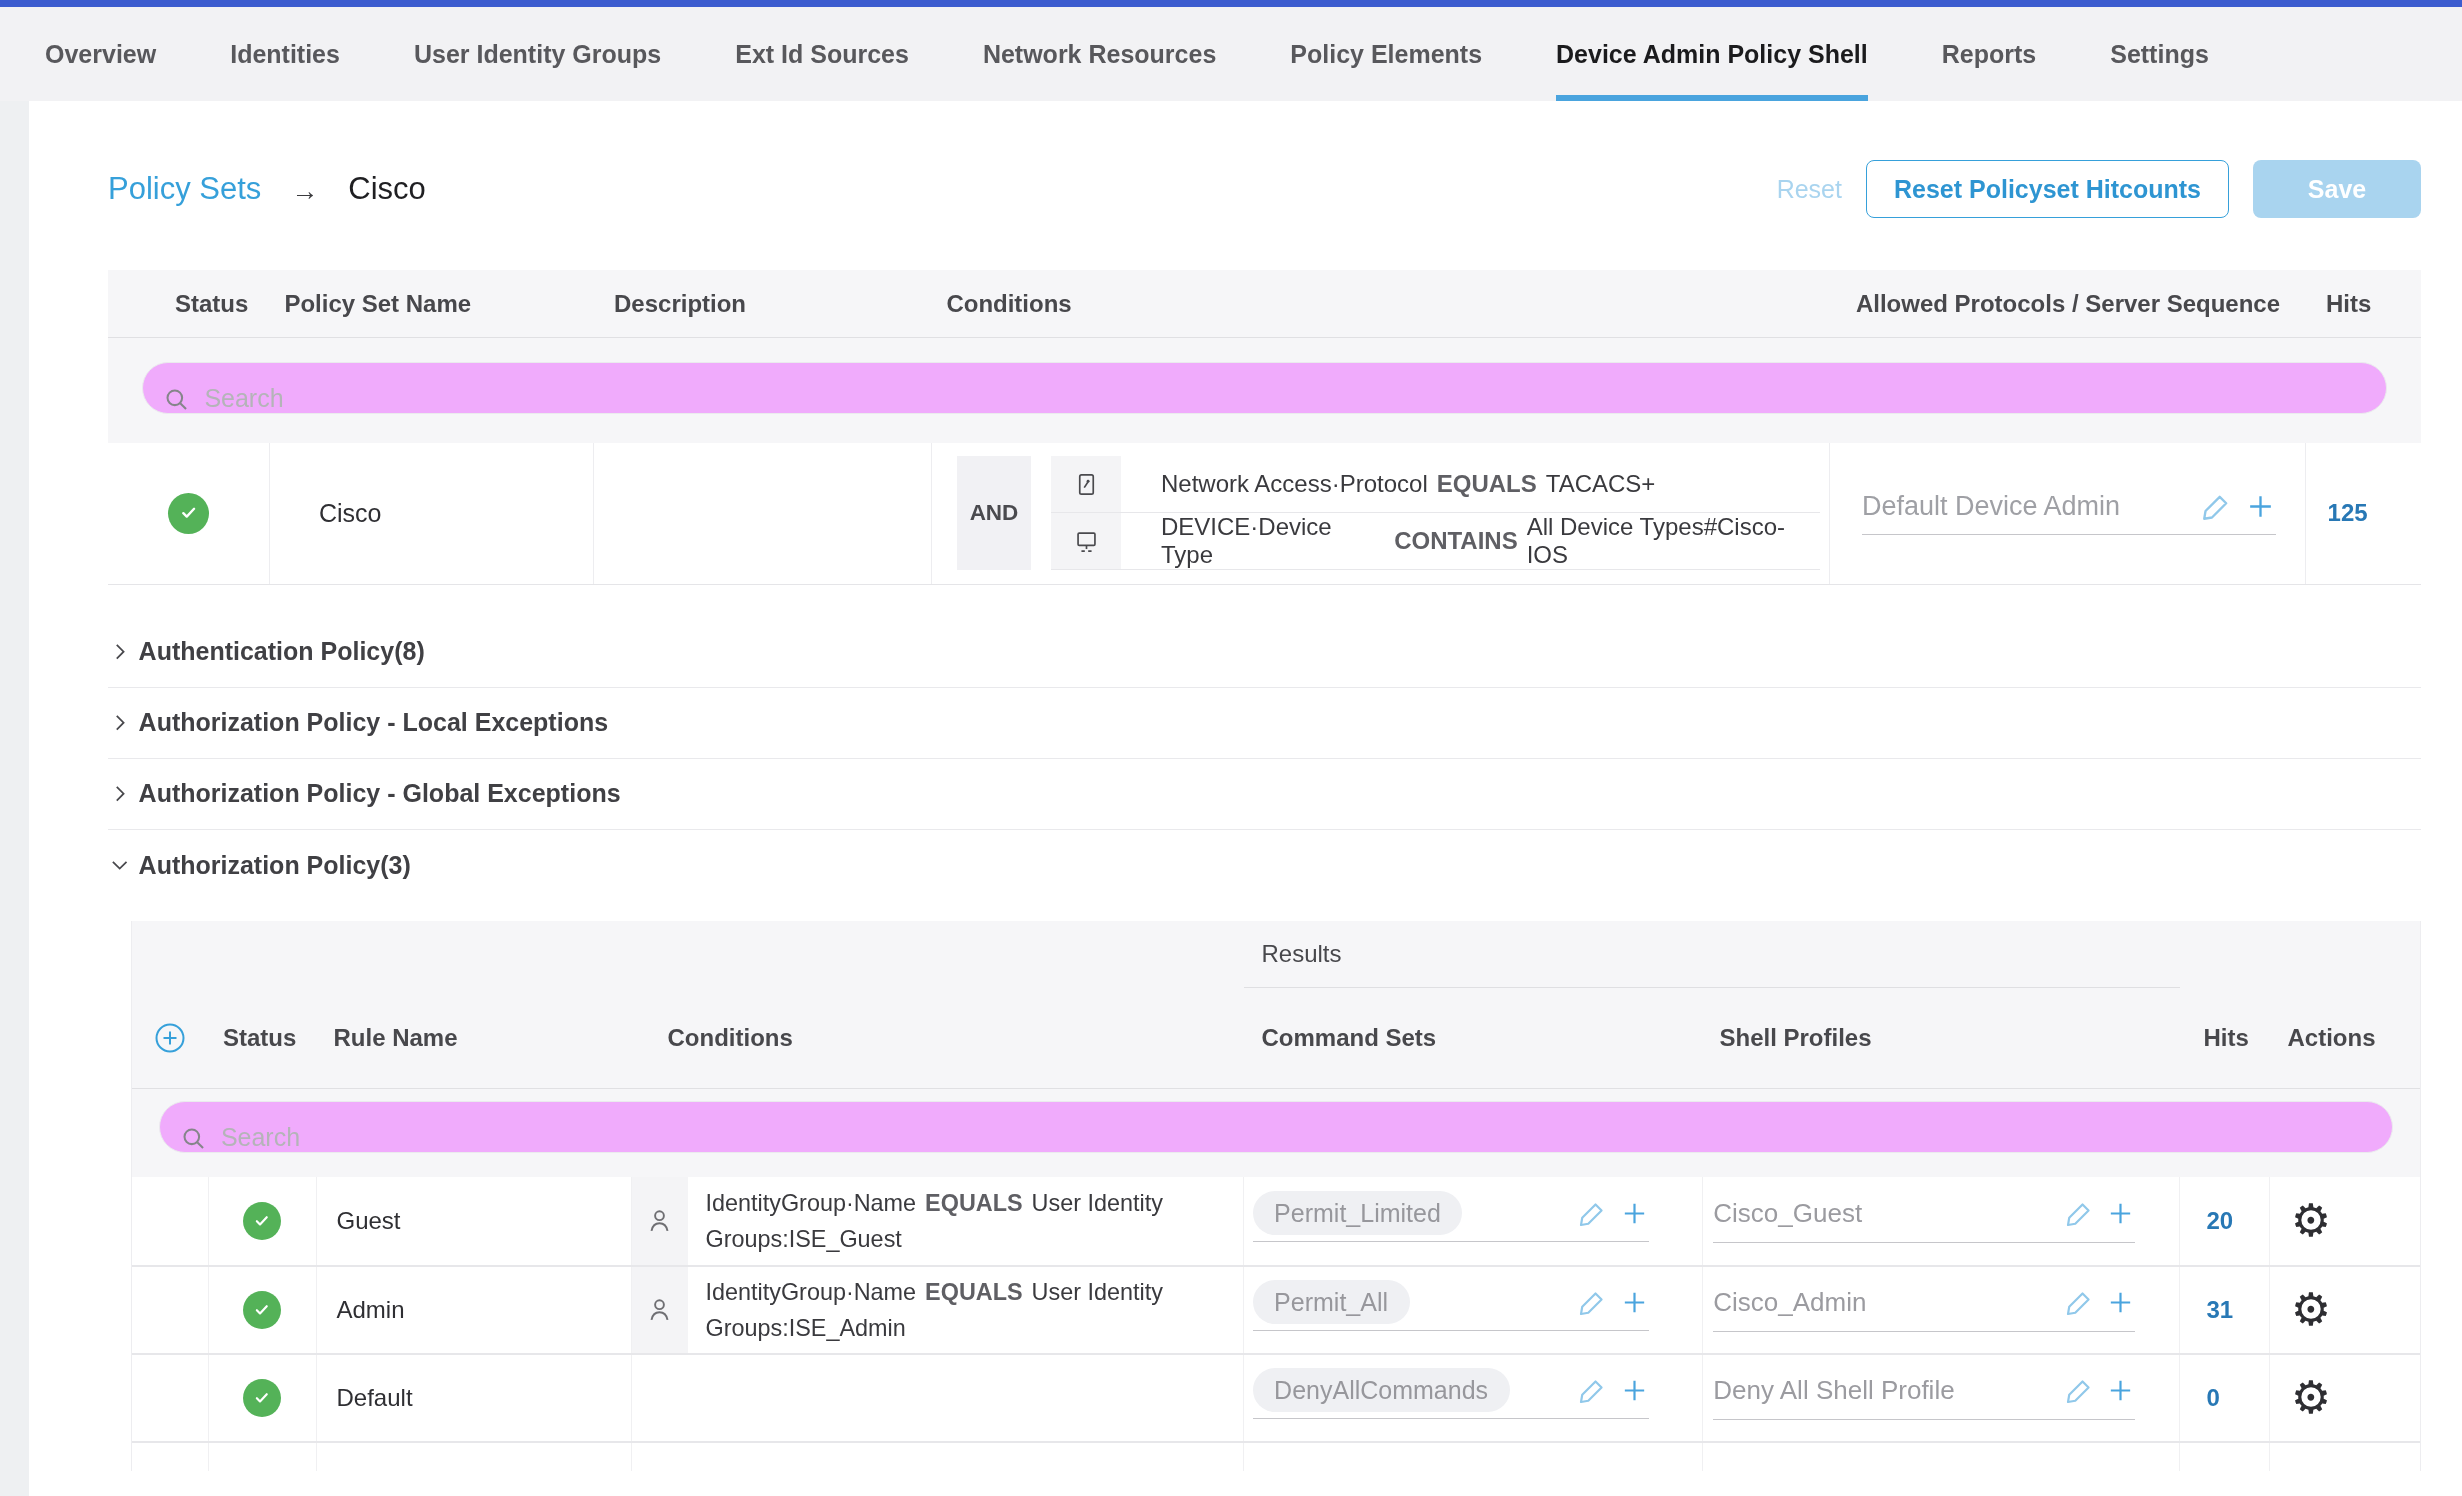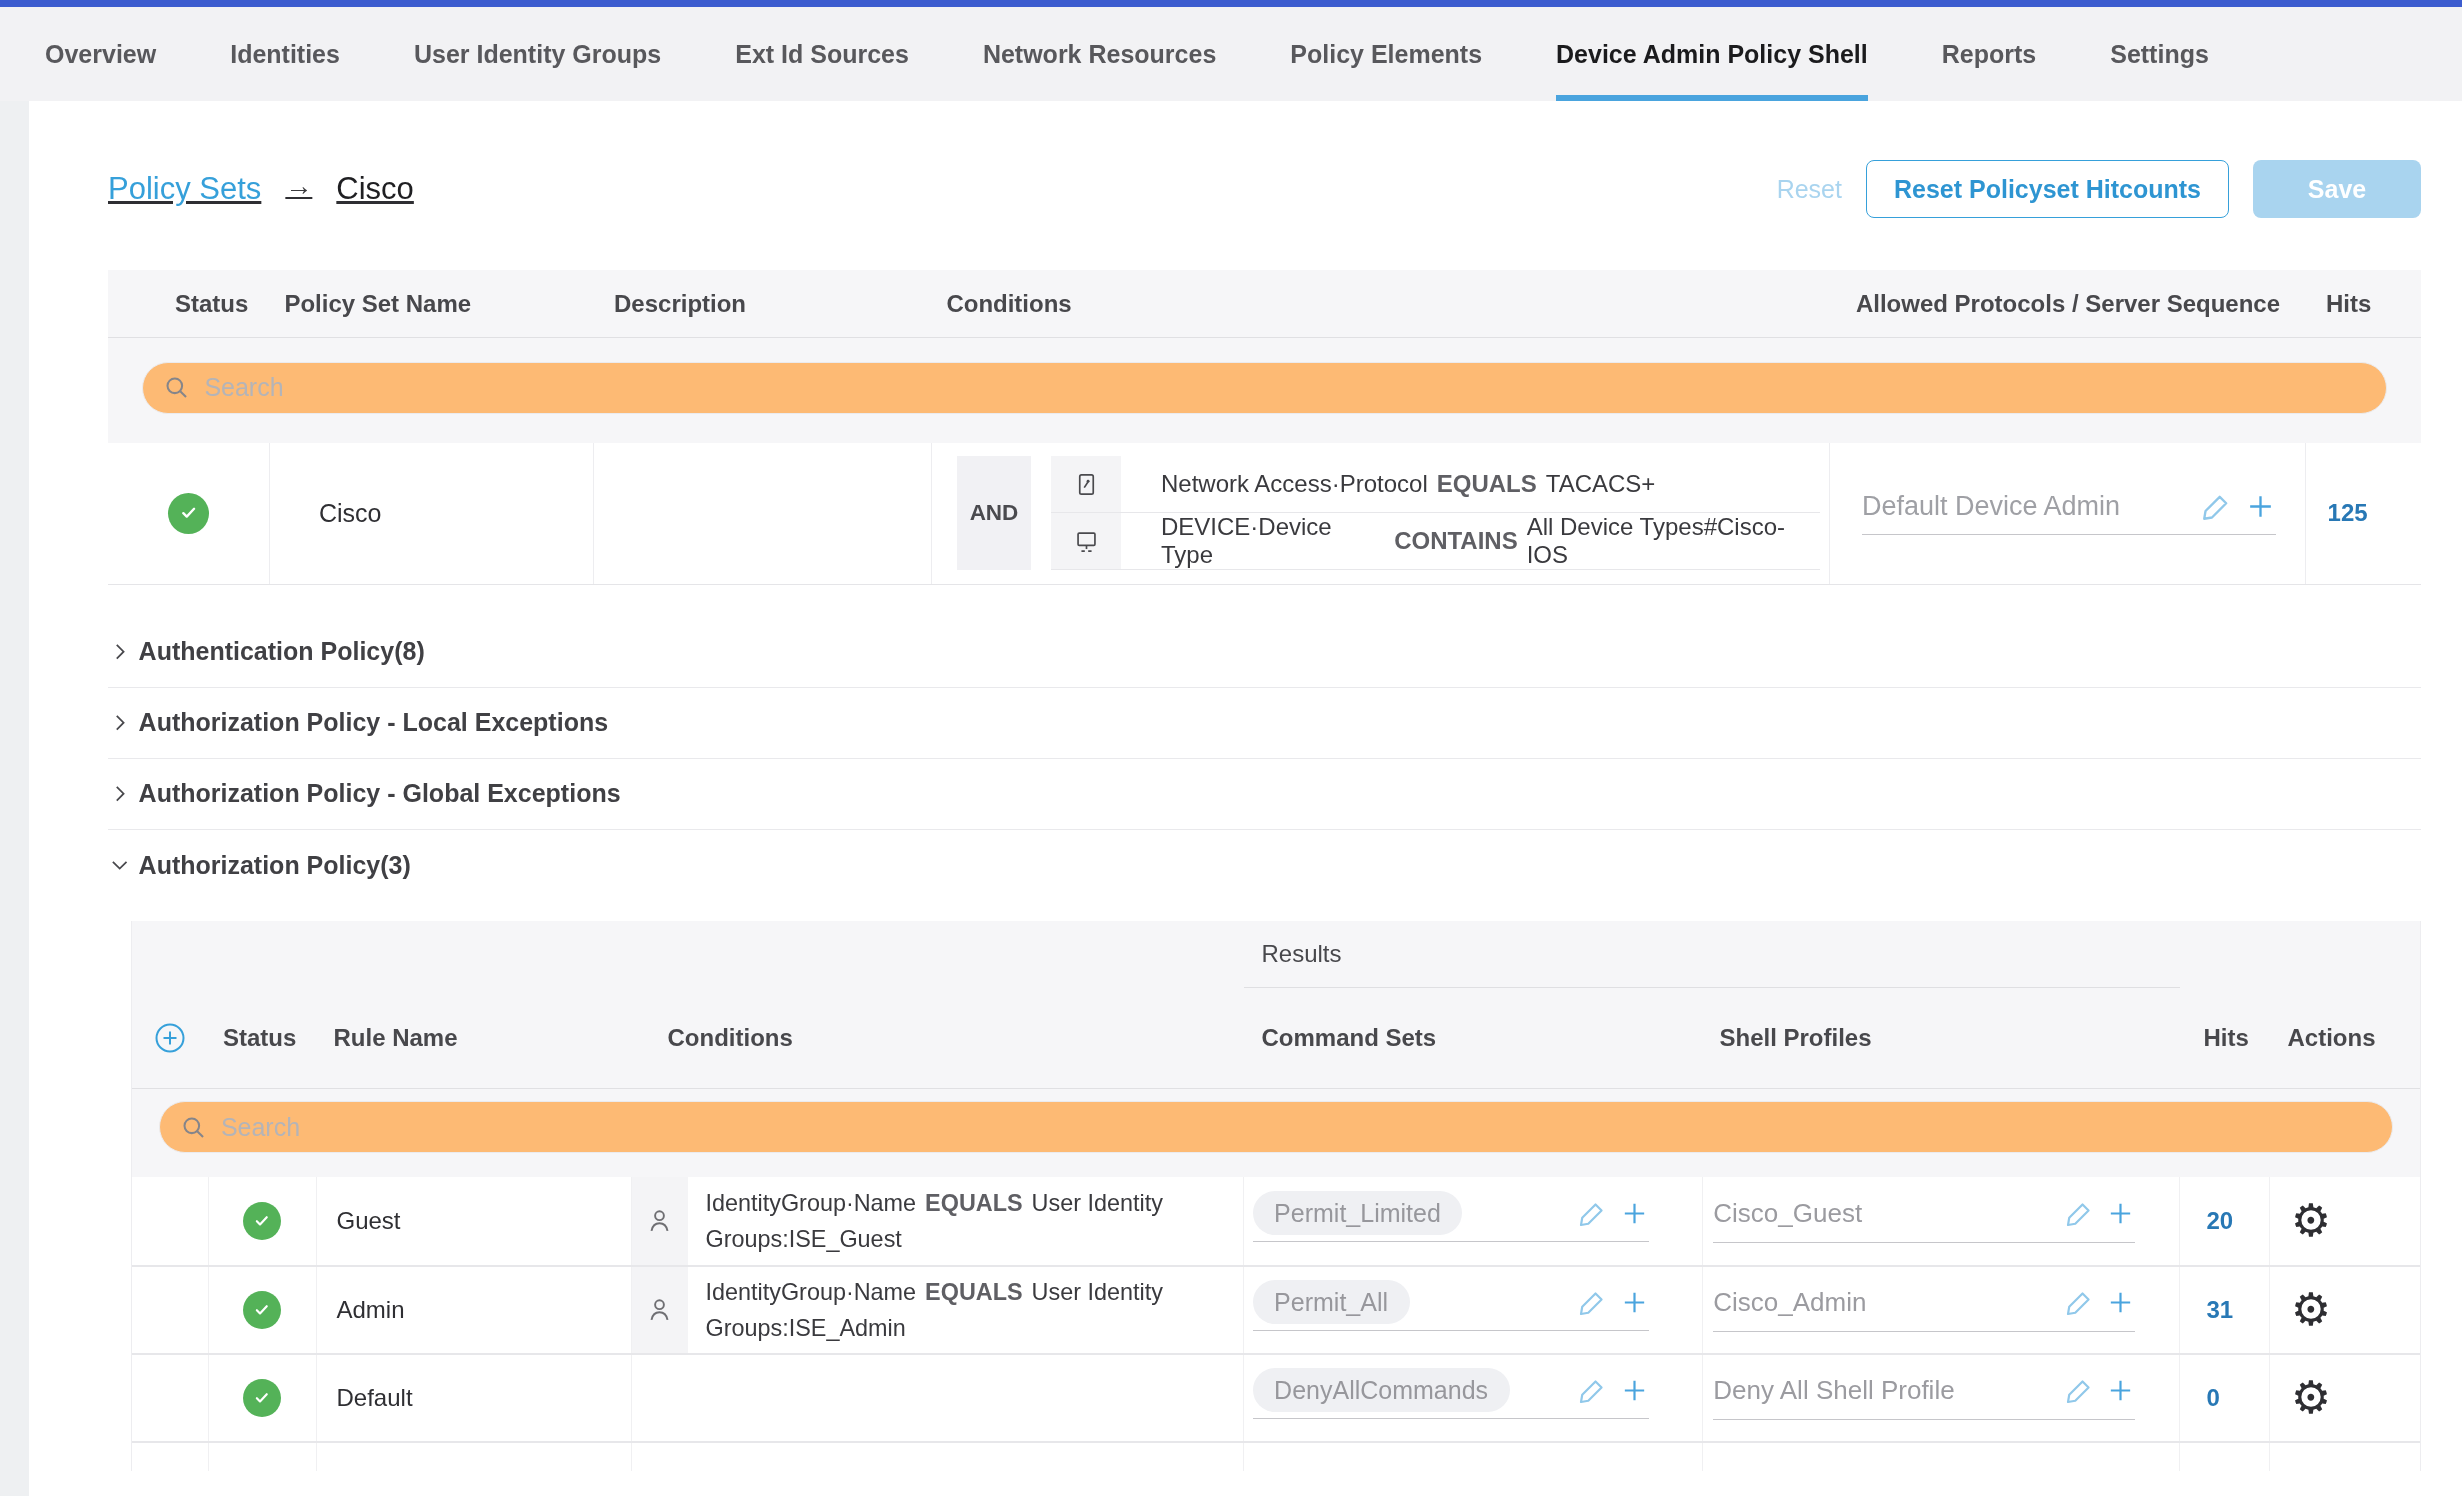--- a/index.html
+++ b/index.html
@@ -10,21 +10,21 @@
   .topbar { height: 7.2px; background: #3c5ccf; }
   .nav { height: 94px; background: #f2f2f4; display: flex; align-items: stretch; padding-left: 45px; gap: 74px; }
   .tab { display: flex; align-items: center; position: relative; font-size: 25px; font-weight: 600; color: #58585c; cursor: pointer; white-space: nowrap; }
   .tab.active { color: #1b1b1d; font-weight: 700; }
   .tab.active::after { content:""; position: absolute; left: 0; right: 0; bottom: 0; height: 6.3px; background: #4aa4de; }
 
   
   .card { margin-left: 29px; background: #fff; padding: 0 41px 0 79px; height: 1396px; }
 
   .page-header { padding-top: 59px; display: flex; justify-content: space-between; align-items: center; }
-  .breadcrumb { display: flex; align-items: flex-start; gap: 24px; font-size: 31px; text-decoration: underline; }
+  .breadcrumb { display: flex; align-items: flex-end; gap: 30px; font-size: 31px; }
   .breadcrumb a { color: #36a0da; text-decoration: none; cursor: pointer; }
   .breadcrumb .arrow { color: #3b3b3e; font-size: 27px; }
   .breadcrumb .current { color: #1f1f22; }
   .header-actions { display: flex; align-items: center; gap: 24px; }
   .reset-link { color: #a9d4ef; font-size: 25px; cursor: pointer; }
   .btn-outline { background: #fff; border: 1.8px solid #36a0da; color: #2e95d2; font-size: 25px; font-weight: 600; border-radius: 8px; padding: 0 27px; height: 58px; font-family: inherit; cursor: pointer; }
   .btn-primary { background: #a9d4ef; border: none; color: #fff; font-size: 25px; font-weight: 600; border-radius: 8px; width: 168px; height: 58px; font-family: inherit; cursor: pointer; }
 
   
   .policy-table { margin-top: 52px; }
@@ -32,21 +32,21 @@
   .phead { background: #f6f6f8; height: 68px; border-bottom: 1.8px solid #e0e0e3; align-items: center; }
   .phead > div { font-size: 24px; font-weight: 700; color: #48484c; display: flex; align-items: center; }
   .th-status { padding-left: 67px; }
   .th-name { padding-left: 14.4px; }
   .th-desc { padding-left: 20px; }
   .th-conds { padding-left: 14.4px; }
   .th-proto { justify-content: center; }
   .th-hits { padding-left: 20px; }
 
   .search-row { background: #f6f6f8; padding: 23.4px 34px 29px; }
-  .search-pill { height: 52px; background: #fdba74; border: 0.9px solid #ebebee; border-radius: 27px; display: flex; align-items: center; padding: 0 20px; }
+  .search-pill { height: 52px; background: #f0abfc; border: 0.9px solid #ebebee; border-radius: 27px; display: flex; align-items: flex-end; padding: 0 20px; }
   .search-pill svg { flex: 0 0 auto; }
   .search-pill input { border: none; outline: none; background: transparent; font-family: inherit; font-size: 25px; color: #3a3a3e; margin-left: 14.4px; width: 100%; }
   .search-pill input::placeholder { color: #b4b4b8; }
 
   .prow { background: #fff; height: 142px; border-bottom: 1.8px solid #e5e5e8; }
   .pcell { display: flex; align-items: center; border-right: 0.9px solid #ededf0; min-width: 0; }
   .pcell:last-child { border-right: none; }
   .c-status { justify-content: center; }
   .green-check { width: 41px; height: 41px; border-radius: 50%; background: #54b258; display: flex; align-items: center; justify-content: center; flex: 0 0 auto; }
   .c-name { padding-left: 49px; font-size: 25px; color: #2f2f33; }

